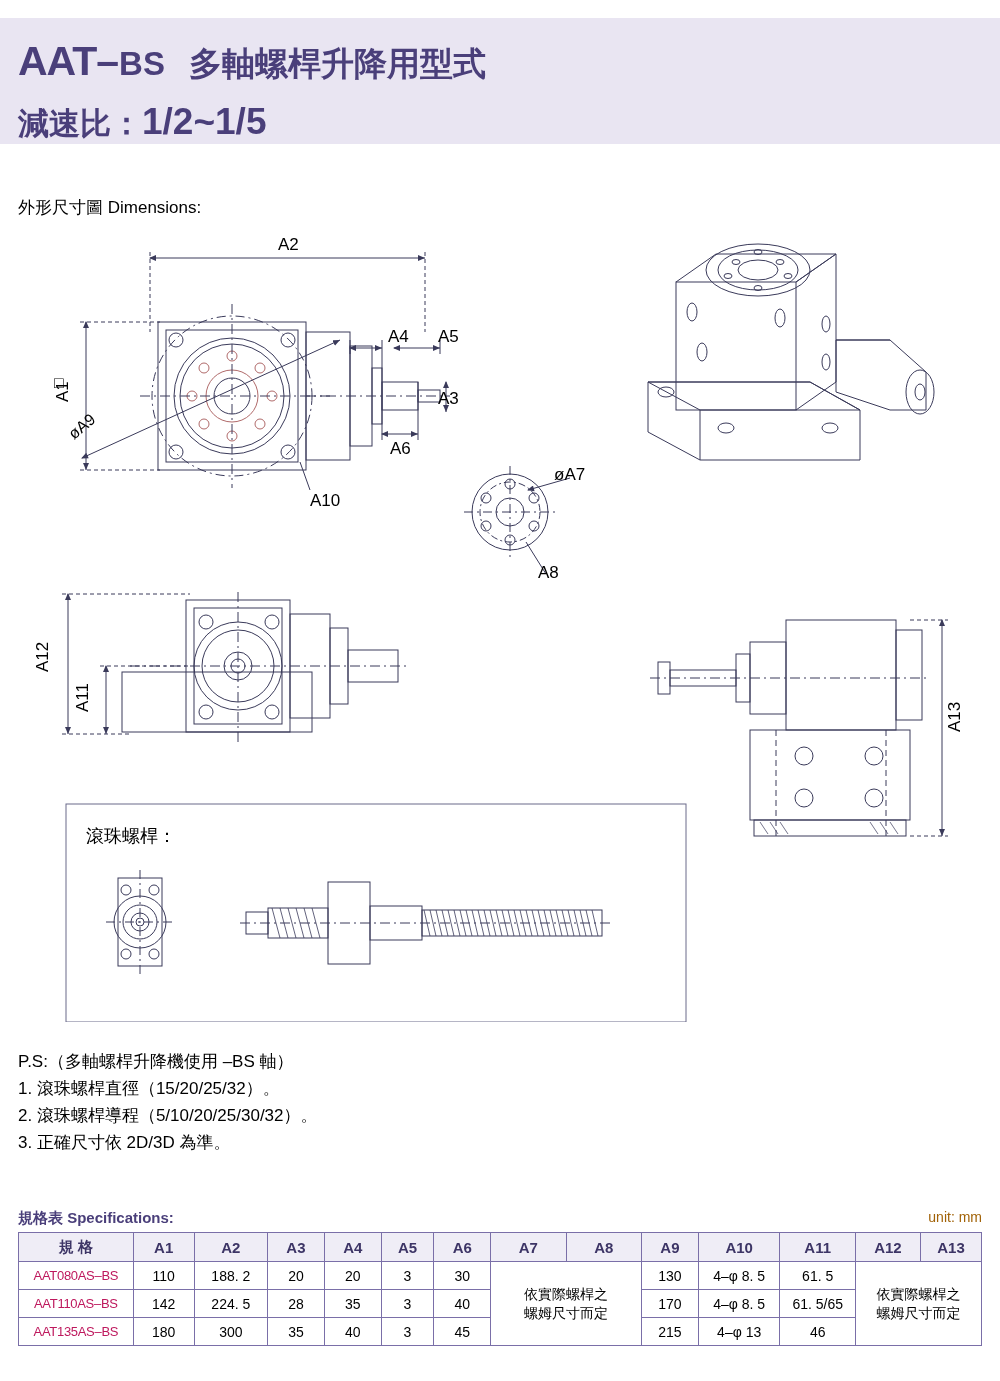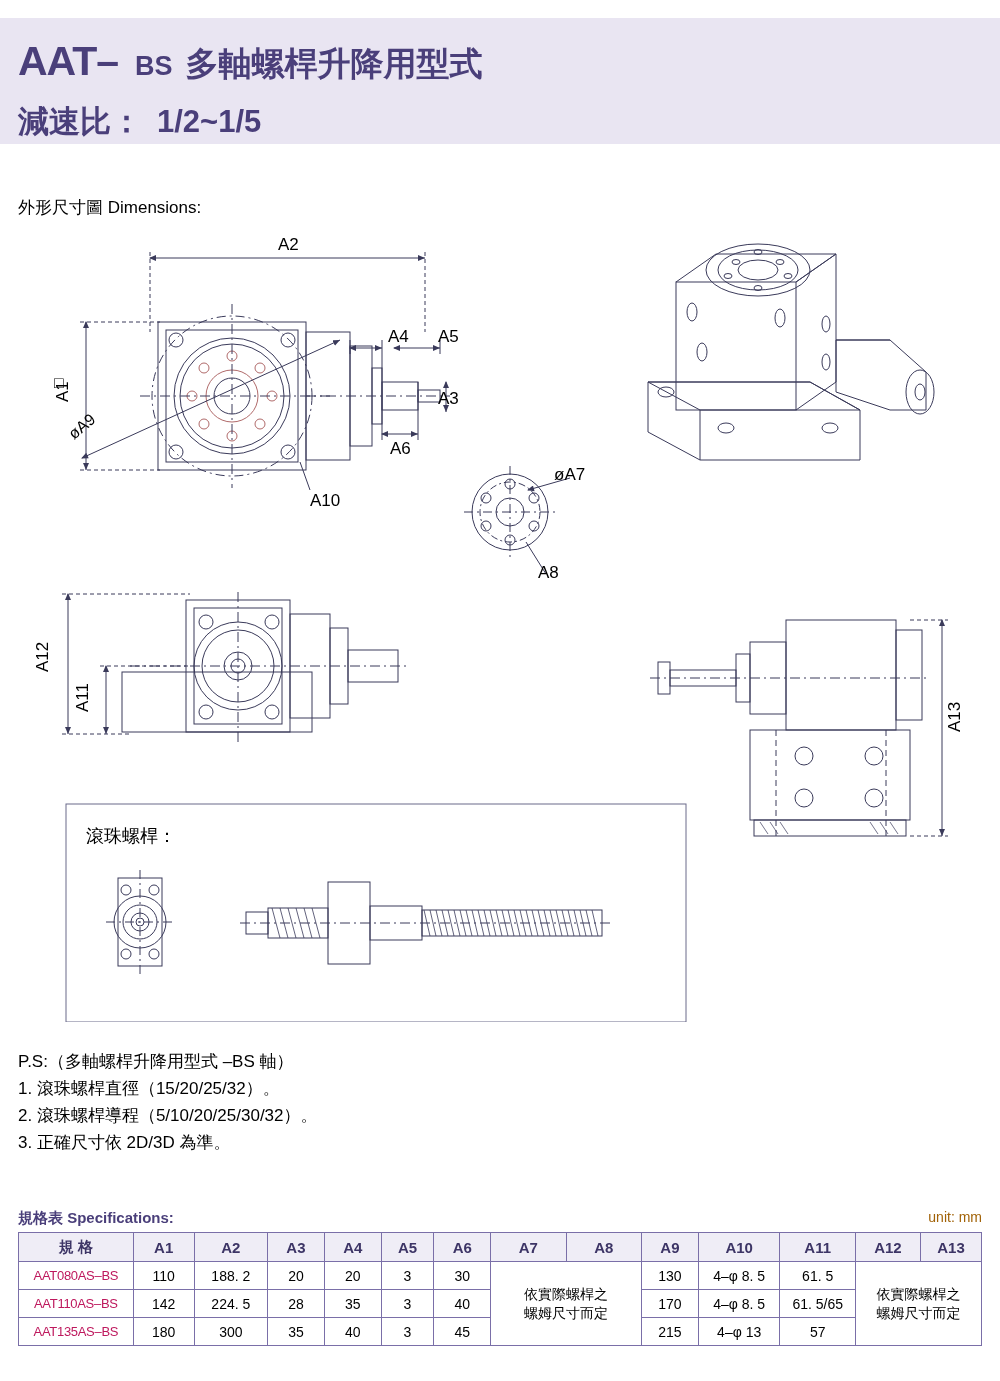--- a/index.html
+++ b/index.html
@@ -18,26 +18,26 @@
     position:absolute;left:0;top:18px;width:1000px;height:126px;
     background:#e9e5f2;
   }
   .header-inner{position:absolute;left:18px;top:20px;width:964px;}
   .title-line{
     font-size:37px;font-weight:bold;color:#4a3f7a;letter-spacing:0px;
     white-space:nowrap;
   }
   .title-line .model{font-size:41px;letter-spacing:-1px;}
   .title-line .dash{font-size:41px;}
-  .title-line .bs{font-size:27px;margin-left:16px;}
-  .title-line .cn{font-size:33px;margin-left:13px;}
+  .title-line .bs{font-size:33px;}
+  .title-line .cn{font-size:33px;margin-left:24px;}
   .subtitle-line{
     margin-top:14px;font-size:31px;font-weight:bold;color:#4a3f7a;
   }
-  .subtitle-line .ratio{font-size:31px;margin-left:15px;}
+  .subtitle-line .ratio{font-size:37px;}
 
   
   .dim-label{
     position:absolute;left:18px;top:196px;font-size:17px;color:#000;font-weight:500;
   }
 
   
   .drawing{
     position:absolute;left:10px;top:222px;width:980px;height:800px;
   }
@@ -396,21 +396,21 @@
         <text x="528" y="356">A8</text>
         <text x="38" y="450" transform="rotate(-90 38 450)">A12</text>
         <text x="78" y="490" transform="rotate(-90 78 490)">A11</text>
         <text x="950" y="510" transform="rotate(-90 950 510)">A13</text>
         <text x="76" y="620" font-size="18">滾珠螺桿：</text>
       </g>
     </svg>
   </div>
 
   <div class="ps-block">
-    <div>P.S:（多軸螺桿升降用型式 –BS 軸）</div>
+    <div>P.S:（多軸螺桿升降機使用 –BS 軸）</div>
     <div>1. 滾珠螺桿直徑（15/20/25/32）。</div>
     <div>2. 滾珠螺桿導程（5/10/20/25/30/32）。</div>
     <div>3. 正確尺寸依 2D/3D 為準。</div>
   </div>
 
   <div class="spec-label">規格表 Specifications:</div>
   <div class="unit-label">unit: mm</div>
 
   <table class="spec">
     <thead>
@@ -467,18 +467,18 @@
       <tr>
         <td class="name">AAT135AS–BS</td>
         <td>180</td>
         <td>300</td>
         <td>35</td>
         <td>40</td>
         <td>3</td>
         <td>45</td>
         <td>215</td>
         <td>4–φ 13</td>
-        <td>57</td>
+        <td>46</td>
       </tr>
     </tbody>
   </table>
 
 </div>
 
 </body></html>

